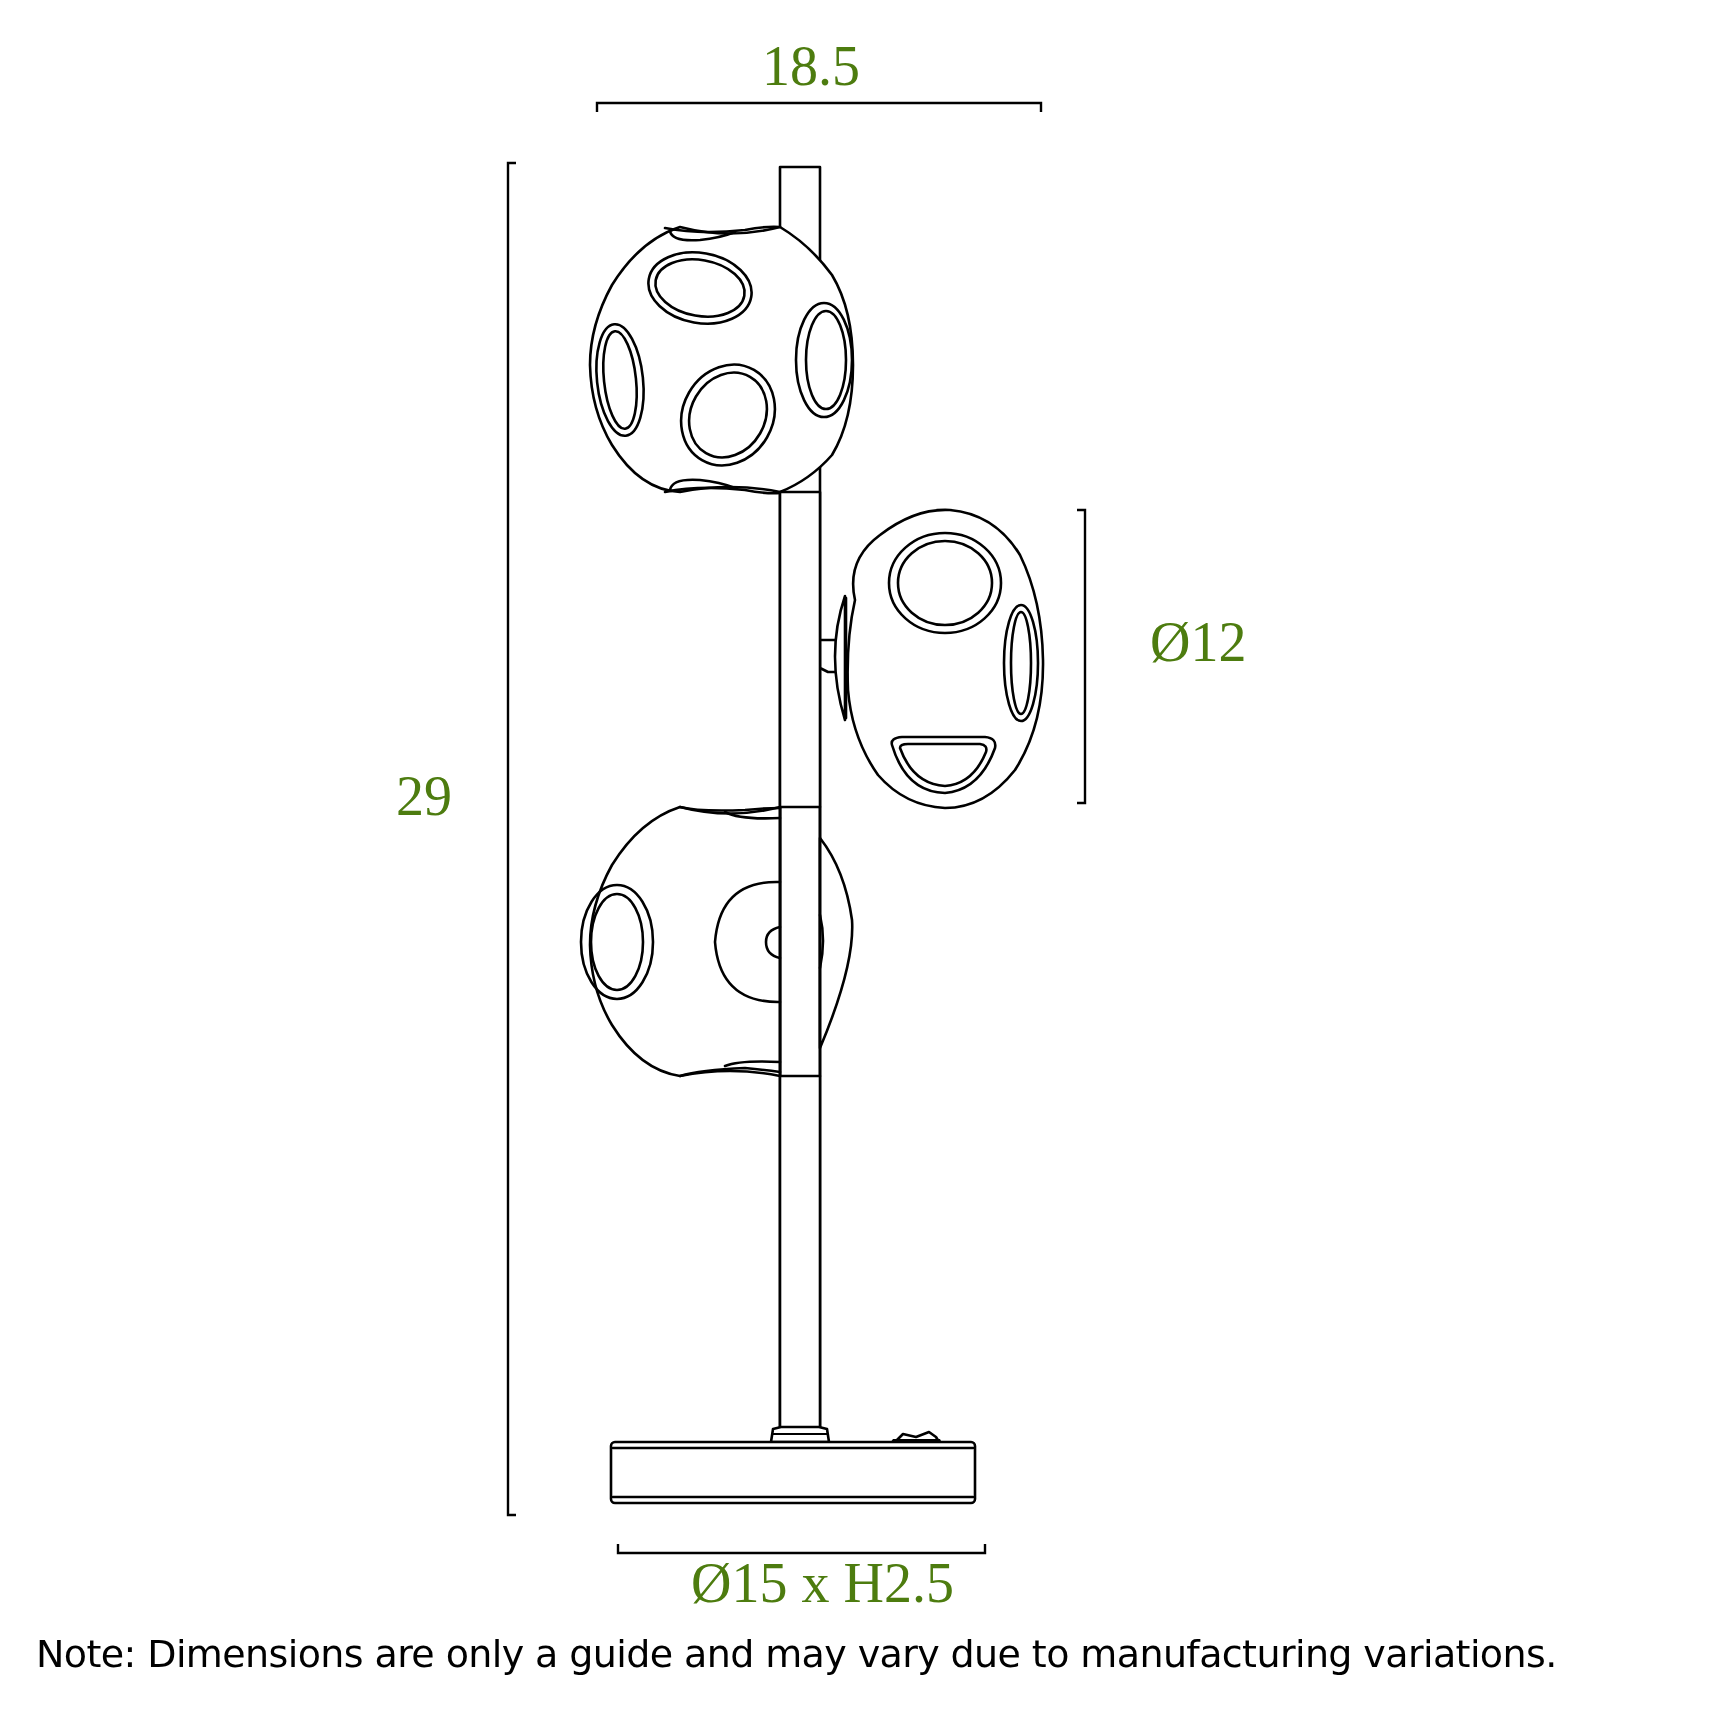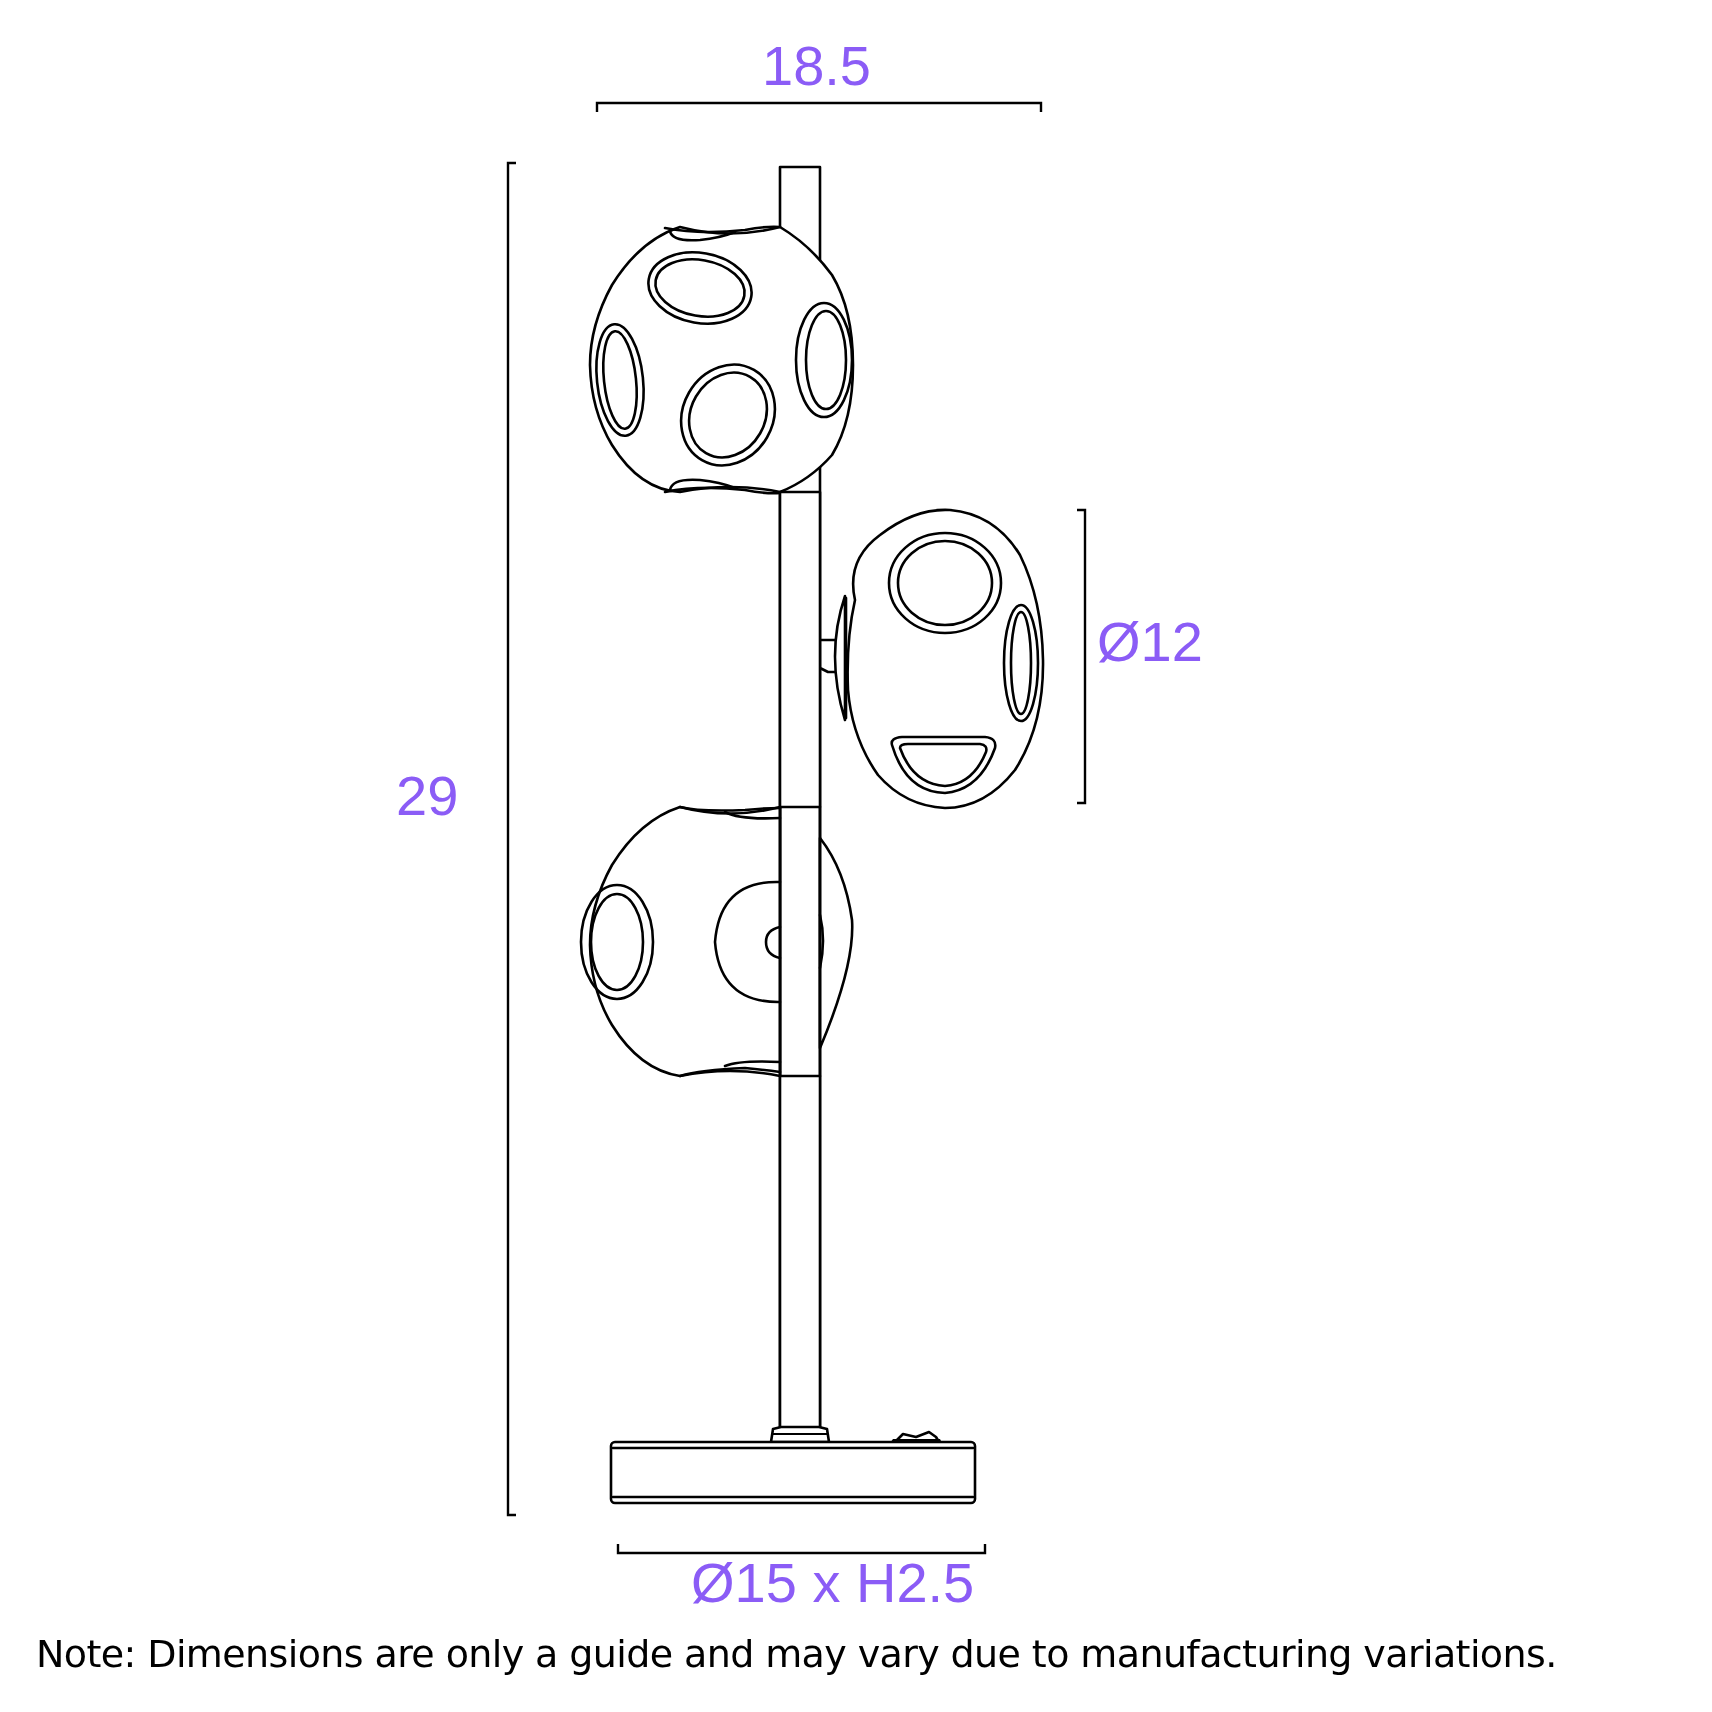--- a/index.html
+++ b/index.html
@@ -2,21 +2,21 @@
 <html><head>
 <meta charset="utf-8">
 <style>
   html, body { margin: 0; padding: 0; background: #ffffff; }
   body { width: 1712px; height: 1712px; position: relative; overflow: hidden; }
   #drawing { position: absolute; left: 0; top: 0; width: 1712px; height: 1712px; }
   .ln { fill: none; stroke: #000; stroke-width: 2.6; stroke-linejoin: round; stroke-linecap: round; }
   .thin { fill: none; stroke: #000; stroke-width: 2; }
   .dim { fill: none; stroke: #000; stroke-width: 2.4; }
   .wf { fill: #fff; stroke: #000; stroke-width: 2.6; stroke-linejoin: round; }
-  .label { position: absolute; font-family: Liberation Sans, sans-serif; color: #8b5cf6; white-space: nowrap; line-height: 1; }
+  .label { position: absolute; font-family: Liberation Serif, serif; color: #4d7c0f; white-space: nowrap; line-height: 1; }
   .dim-label { font-size: 56px; }
   .note { position: absolute; left: 36px; top: 1632px; font-family: "DejaVu Sans", sans-serif; font-size: 38px; color: #000; white-space: nowrap; letter-spacing: -0.6px; }
 </style>
 </head>
 <body>
 
 <svg id="drawing" viewBox="0 0 1712 1712" xmlns="http://www.w3.org/2000/svg">
 
   <g>
     <path class="dim" d="M597 112 L597 103 L1041 103 L1041 112"></path>
@@ -98,16 +98,16 @@
 
   <g>
     <rect class="wf" x="611" y="1442" width="364" height="61" rx="4"></rect>
     <line class="ln" x1="613" y1="1448" x2="973" y2="1448"></line>
     <line class="ln" x1="613" y1="1497" x2="973" y2="1497"></line>
   </g>
 </svg>
 
 <div class="label dim-label" style="left:762px; top:38px;">18.5</div>
 <div class="label dim-label" style="left:396px; top:768px;">29</div>
-<div class="label dim-label" style="left:1097px; top:614px;">Ø12</div>
+<div class="label dim-label" style="left:1150px; top:614px;">Ø12</div>
 <div class="label dim-label" style="left:691px; top:1555px;">Ø15 x H2.5</div>
 
 <div class="note">Note: Dimensions are only a guide and may vary due to manufacturing variations.</div>
 
 </body></html>

